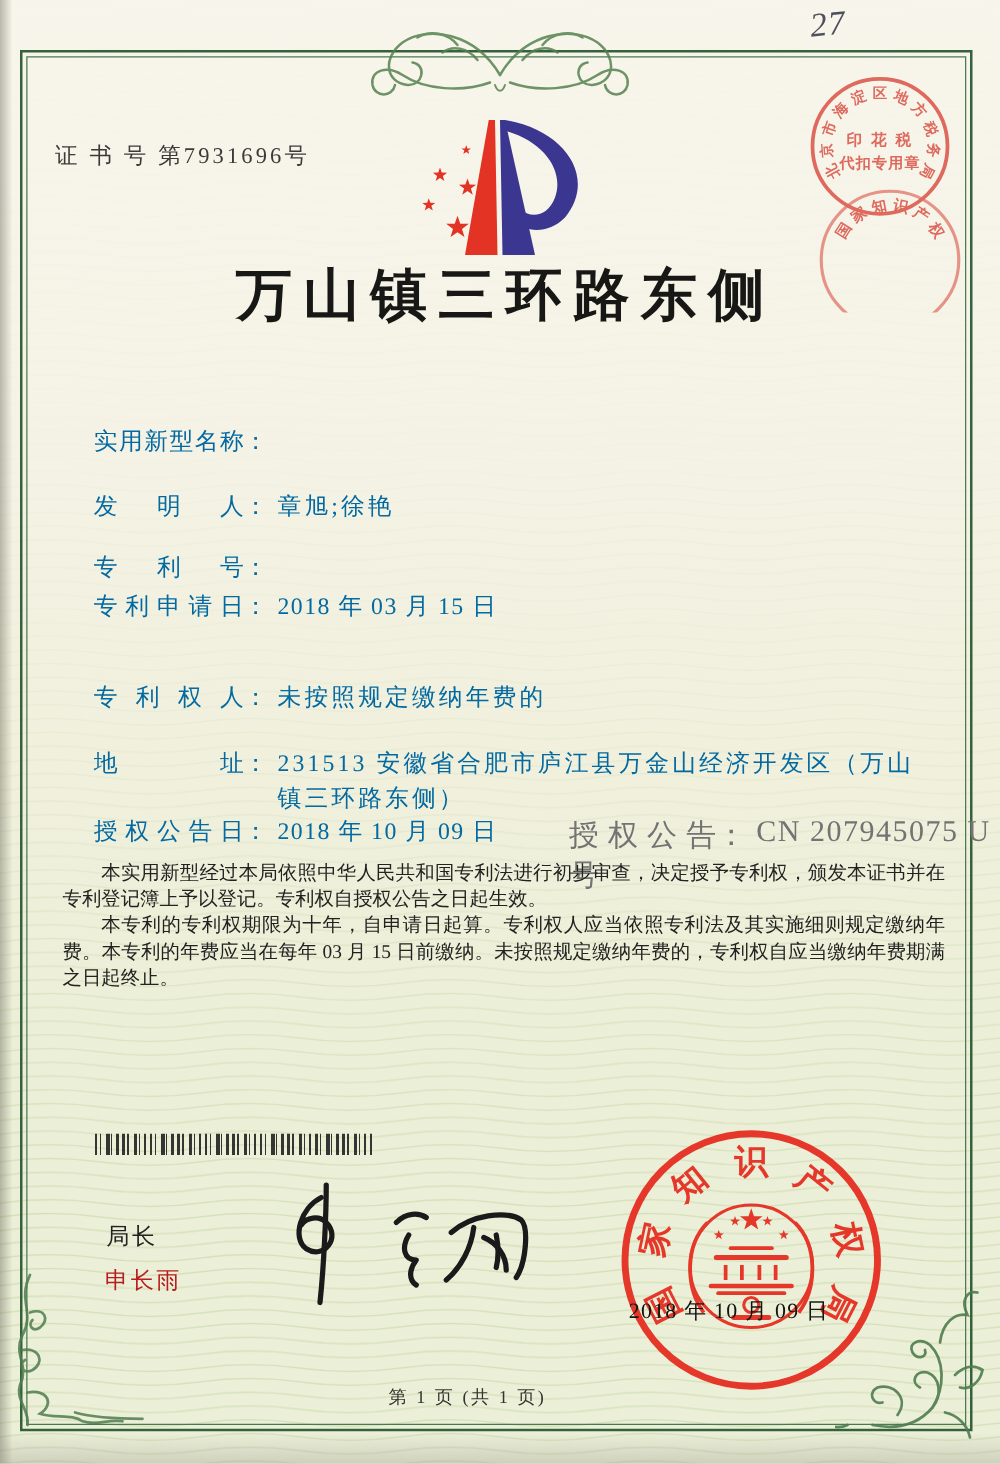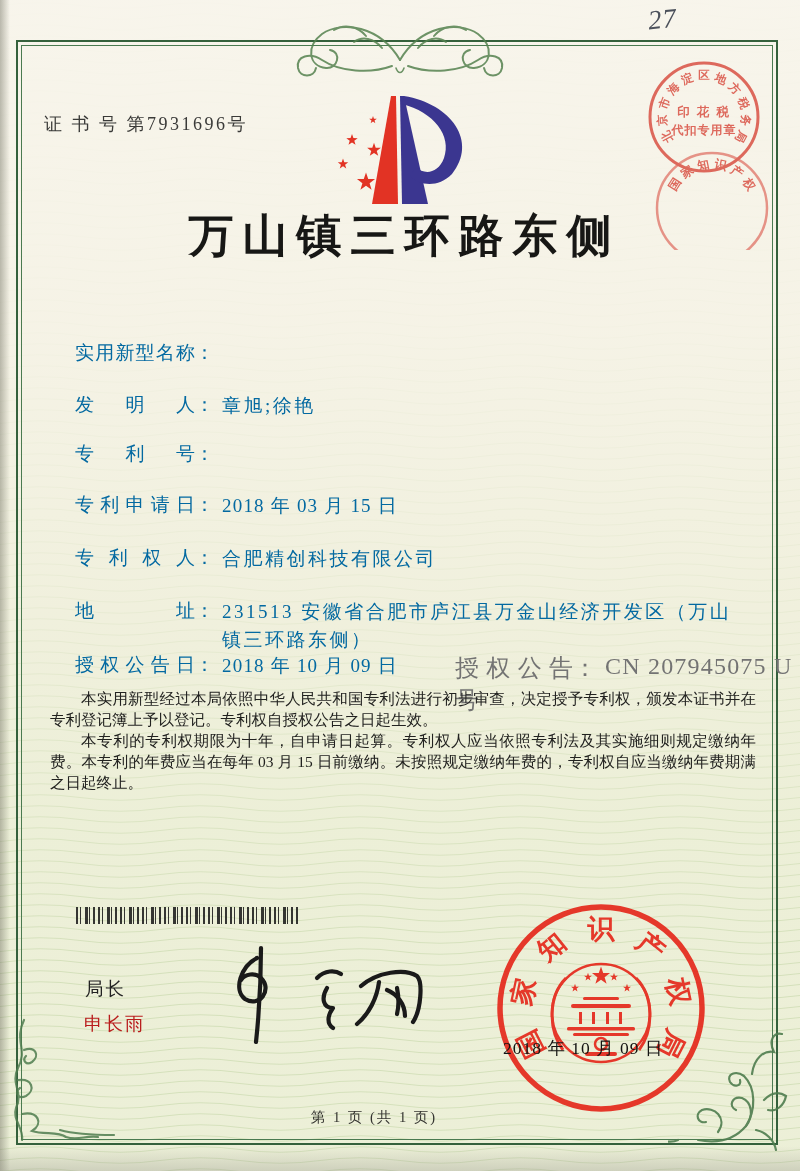--- a/index.html
+++ b/index.html
@@ -186,29 +186,29 @@
   </div>
   <div class="frow" style="top:392px">
     <span class="flabel">发明人</span>
       <span class="fcolon">：</span>
       <span class="fvalue">章旭;徐艳</span>
   </div>
   <div class="frow" style="top:441px">
     <span class="flabel">专利号</span>
       <span class="fcolon">：</span>
   </div>
-  <div class="frow" style="top:492px">
+  <div class="frow" style="top:472px">
     <span class="flabel">专利申请日</span>
       <span class="fcolon">：</span>
       <span class="fvalue lat">2018 年 03 月 15 日</span>
   </div>
   <div class="frow" style="top:545px">
     <span class="flabel">专利权人</span>
       <span class="fcolon">：</span>
-      <span class="fvalue">合肥精创科技有限公司</span>
+      <span class="fvalue">未按照规定缴纳年费的</span>
   </div>
   <div class="frow" style="top:598px">
     <span class="flabel">地址</span>
       <span class="fcolon">：</span>
       <span class="fvalue addr">231513 安徽省合肥市庐江县万金山经济开发区（万山镇三环路东侧）</span>
   </div>
   <div class="frow" style="top:652px">
     <span class="flabel">授权公告日</span>
       <span class="fcolon">：</span>
       <span class="fvalue lat">2018 年 10 月 09 日</span>

